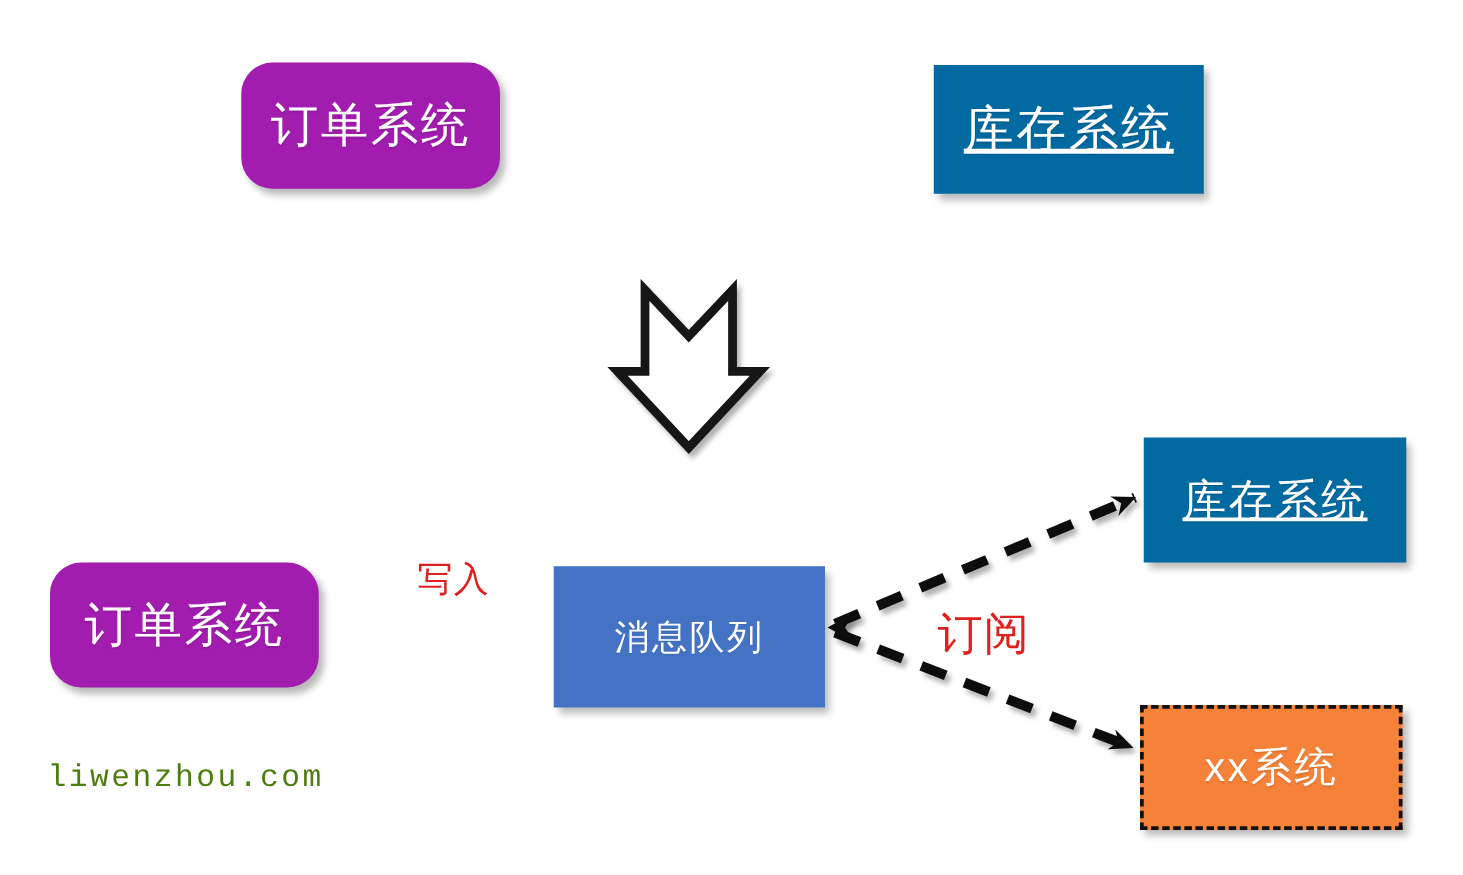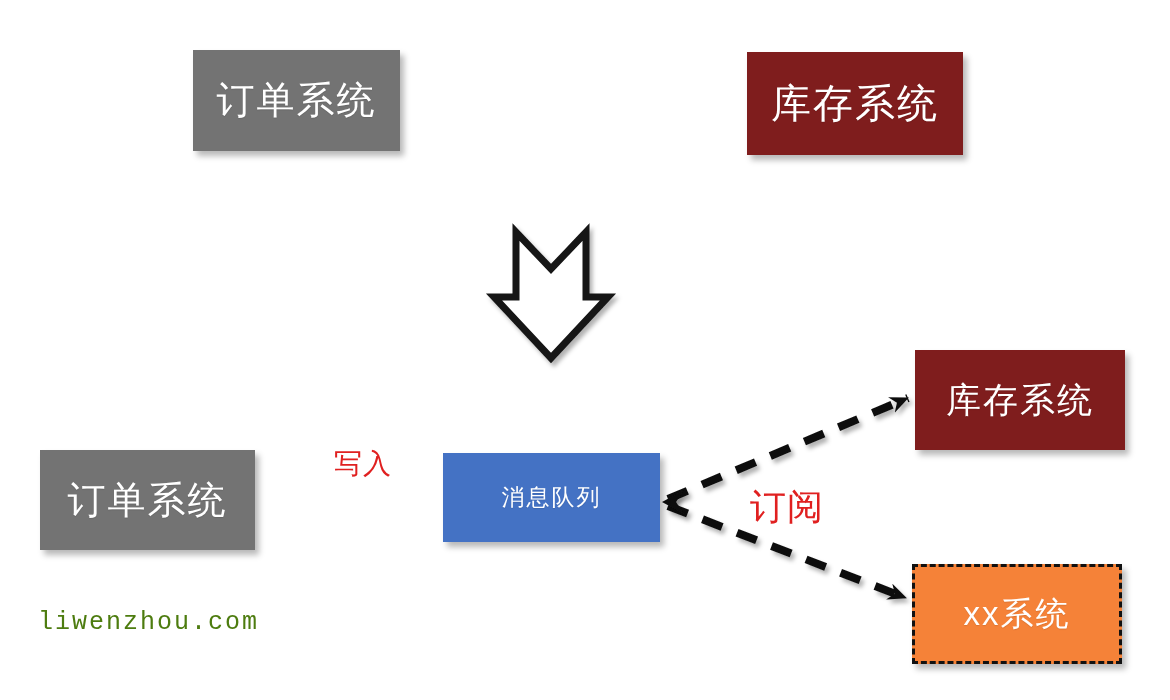--- a/index.html
+++ b/index.html
@@ -24,22 +24,22 @@
     display: flex;
     align-items: center;
     justify-content: center;
     color: #ffffff;
     font-weight: 400;
     letter-spacing: 2px;
     box-sizing: border-box;
     box-shadow: 4px 5px 6px rgba(0,0,0,0.28);
     text-shadow: 0 1px 1px rgba(0,0,0,0.10);
   }
-  .node-green  { background: #737373; }
-  .node-yellow { background: #7f1d1d; }
+  .node-green  { background: #a21caf; border-radius: 25px; }
+  .node-yellow { background: #0369a1; text-decoration: underline; }
   .node-blue   { background: #4472c4; }
   .node-orange { background: #f58238; border: 3px dashed #111111; }
 
   
   .edge-label {
     position: absolute;
     color: #e02020;
     letter-spacing: 1px;
     white-space: nowrap;
     font-family: "Liberation Sans", "DejaVu Sans", sans-serif;
@@ -117,21 +117,21 @@
 
   <div class="node node-yellow" style="left:747px; top:52px; width:216px; height:103px; font-size:40px;">
     <span>库存系统</span>
   </div>
 
 
   <div class="node node-green" style="left:40px; top:450px; width:215px; height:100px; font-size:38px;">
     <span>订单系统</span>
   </div>
 
-  <div class="node node-blue" style="left:443px; top:453px; width:217px; height:89px; font-size:23px;">
+  <div class="node node-blue" style="left:443px; top:453px; width:217px; height:113px; font-size:28px;">
     <span>消息队列</span>
   </div>
 
   <div class="node node-yellow" style="left:915px; top:350px; width:210px; height:100px; font-size:35px;">
     <span>库存系统</span>
   </div>
 
   <div class="node node-orange" style="left:912px; top:548px; width:210px; height:100px; font-size:33px;margin-top:16px;">
     <span>xx系统</span>
   </div>

